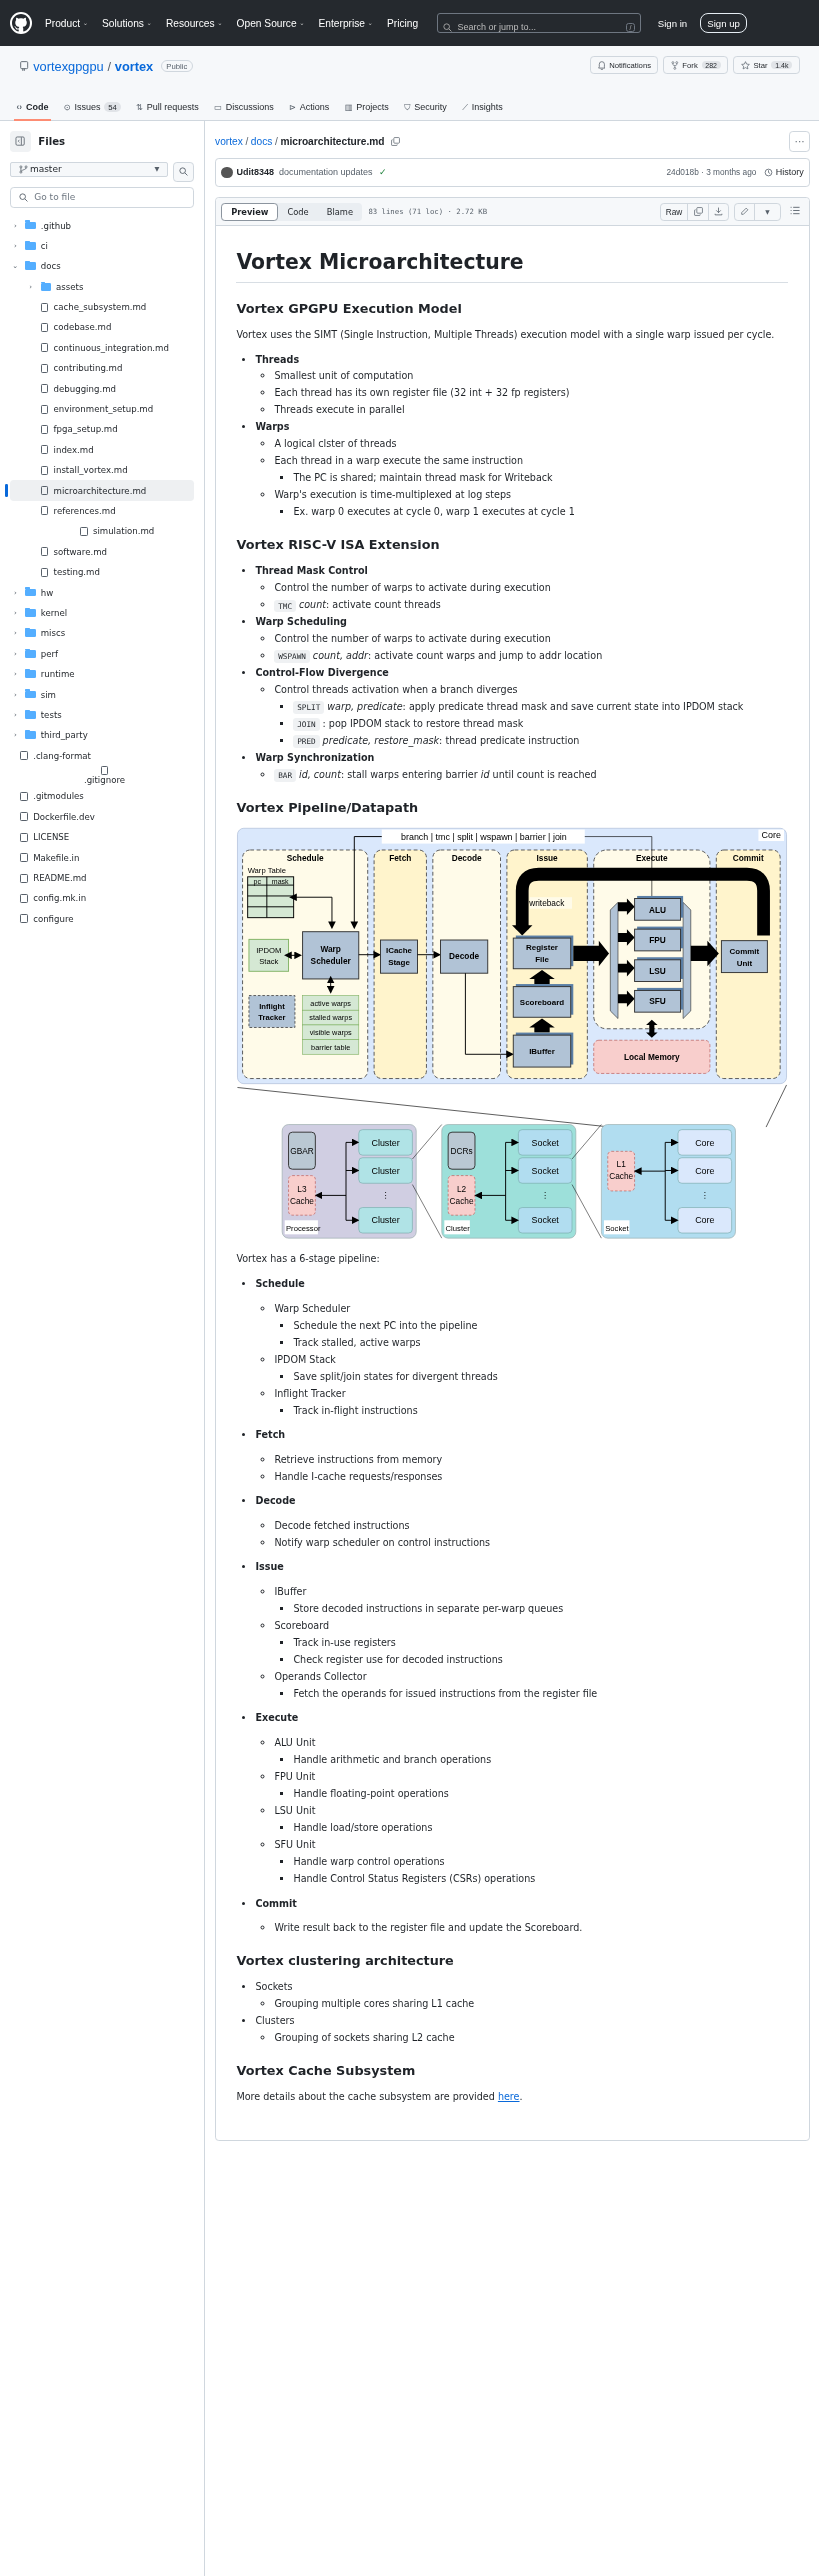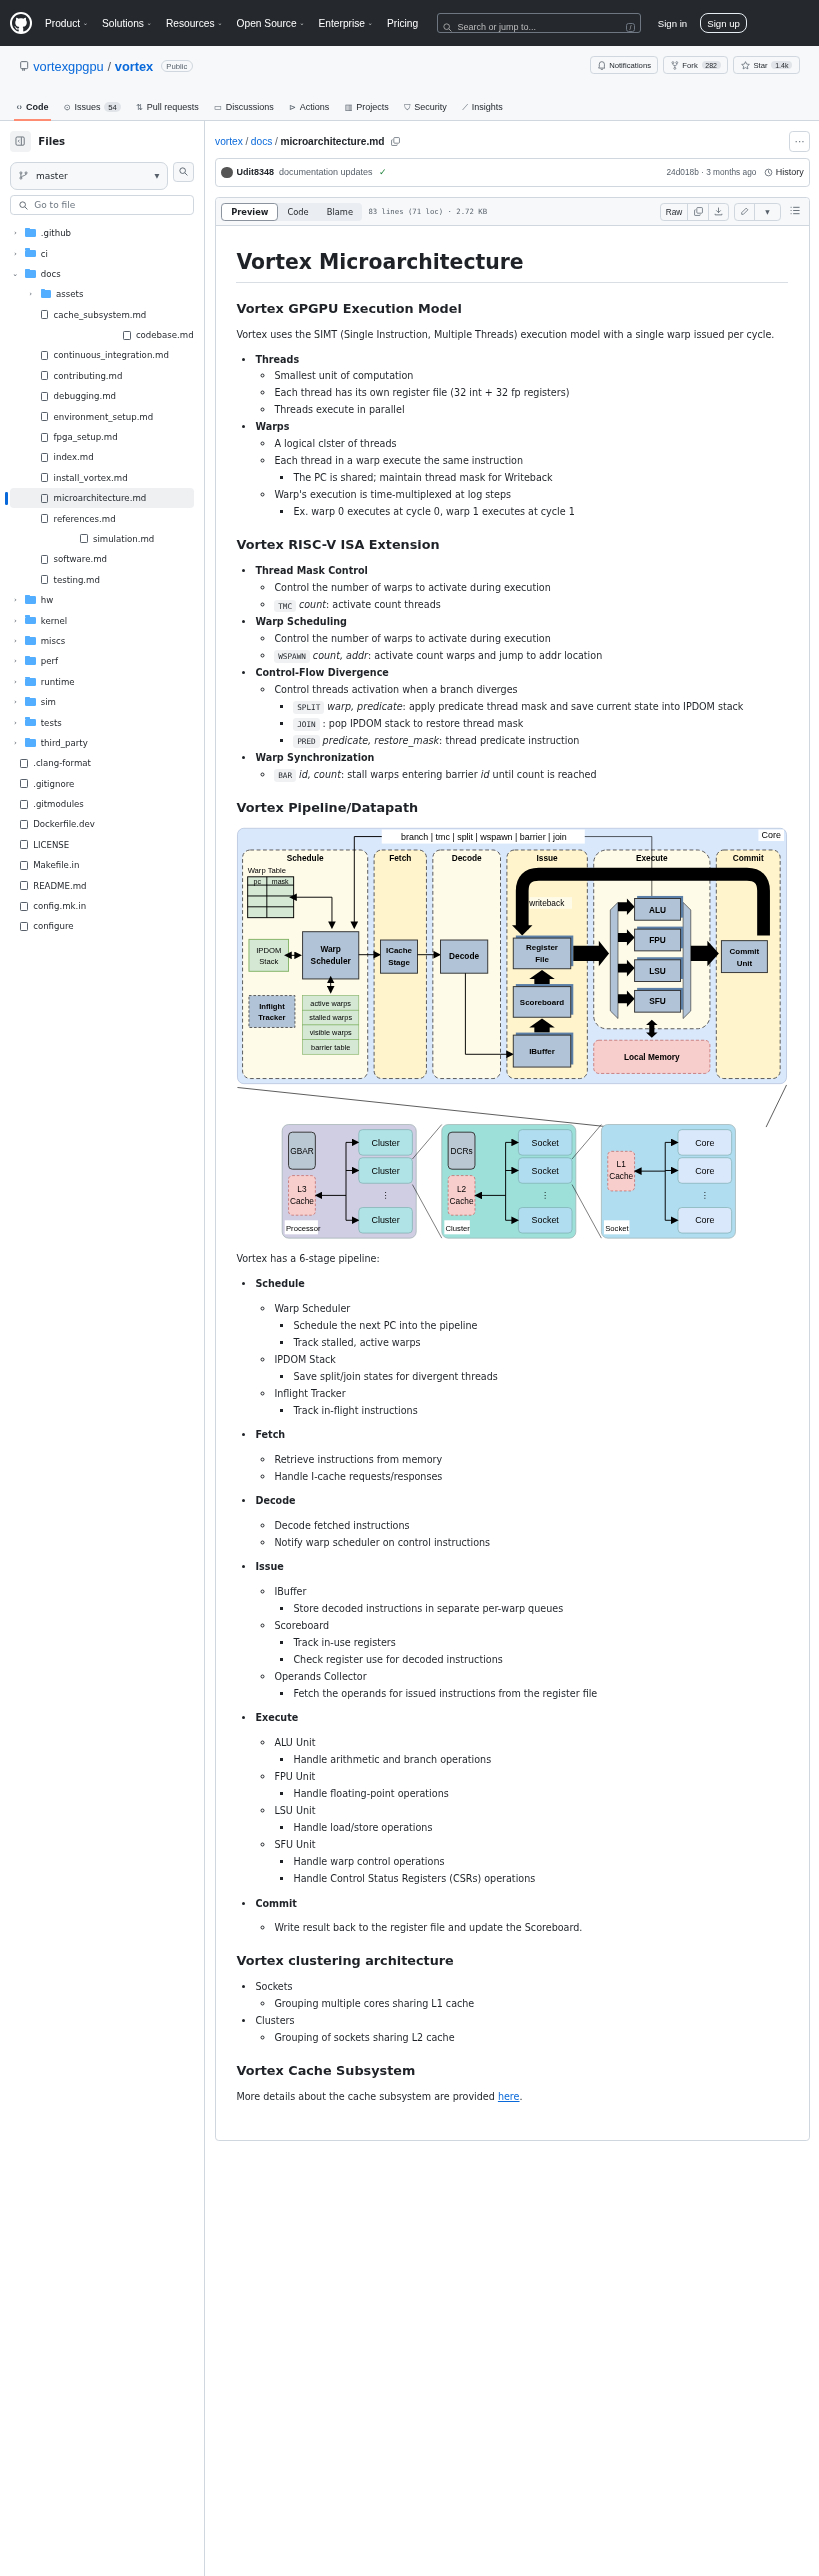--- a/index.html
+++ b/index.html
@@ -31,21 +31,21 @@
 .tab.active:after{content:"";position:absolute;left:3.8px;right:3.8px;bottom:-0.6px;height:1.3px;background:#fd8c73}
 .tab .cnt{background:#e1e4e8;border-radius:6.4px;padding:0.6px 3.8px;font-size:7.7px}
 .tab .ic{font-size:8.3px;color:#57606a}
 
 .layout{display:flex}
 .sidebar{width:205px;border-right:0.6px solid #d0d7de;min-height:2455px;padding:10.2px 10.2px 0 10.2px}
 .side-top{display:flex;align-items:center;gap:7.7px;margin-bottom:10.2px}
 .collapse-btn{width:20.4px;height:20.4px;border-radius:3.8px;background:#f0f2f4;display:flex;align-items:center;justify-content:center}
 .files-title{font-weight:bold;font-size:10.2px}
 .branchrow{display:flex;gap:5.1px;margin-bottom:5.1px}
-.branch{flex:1;height:28px;border:0.6px solid #d0d7de;border-radius:7px;background:#f6f8fa;display:flex;align-items:center;padding:0 7.7px;gap:8px;font-size:9px}
+.branch{flex:1;height:15px;border:0.6px solid #d0d7de;border-radius:2px;background:#f6f8fa;display:flex;align-items:center;padding:0 7.7px;gap:2px;font-size:9px}
 .branch .caret{margin-left:auto;font-size:6.4px;color:#57606a}
 .sbtn{width:20.4px;height:20.4px;border:0.6px solid #d0d7de;border-radius:3.8px;background:#f6f8fa;display:flex;align-items:center;justify-content:center}
 .gotofile{height:20.4px;border:0.6px solid #d0d7de;border-radius:3.8px;display:flex;align-items:center;padding:0 7.7px;gap:6.4px;color:#6e7781;font-size:9px;margin-bottom:7.7px}
 .tree{list-style:none;position:relative}
 .tree li{height:20.4px;display:flex;align-items:center;font-size:8.6px;color:#1f2328;position:relative;border-radius:3.8px}
 .tree .chev{width:10.2px;color:#57606a;font-size:7px;text-align:center}
 .tree .folder{width:10.2px;height:7.7px;background:#54aeff;border-radius:1.3px;margin:0 5.1px 0 5.1px;position:relative}
 .tree .folder:before{content:"";position:absolute;left:0;top:-1.3px;width:4.5px;height:1.9px;background:#54aeff;border-radius:0.6px 0.6px 0 0}
 .tree .file{width:7.7px;height:9px;border:0.8px solid #57606a;border-radius:1.3px;margin:0 5.1px 0 5.1px}
 .tree li.selected{background:#eef0f2}
@@ -265,21 +265,21 @@
         </li>
         <li style="padding-left: 15.3px;">
           <span class="chev">›</span>
           <span class="folder"></span>
           <span>assets</span>
         </li>
         <li style="padding-left: 25.5px;">
           <span class="file"></span>
           <span>cache_subsystem.md</span>
         </li>
-        <li style="padding-left: 25.5px; justify-content: flex-end;">
+        <li style="padding-left: 25.5px;">
           <span class="file"></span>
           <span>codebase.md</span>
         </li>
         <li style="padding-left: 25.5px;">
           <span class="file"></span>
           <span>continuous_integration.md</span>
         </li>
         <li style="padding-left: 25.5px;">
           <span class="file"></span>
           <span>contributing.md</span>
@@ -361,21 +361,21 @@
         </li>
         <li>
           <span class="chev">›</span>
           <span class="folder"></span>
           <span>third_party</span>
         </li>
         <li style="padding-left: 5.1px;">
           <span class="file"></span>
           <span>.clang-format</span>
         </li>
-        <li style="padding-left: 5.1px;">
+        <li style="padding-left: 5.1px; flex-direction: column;">
           <span class="file"></span>
           <span>.gitignore</span>
         </li>
         <li style="padding-left: 5.1px;">
           <span class="file"></span>
           <span>.gitmodules</span>
         </li>
         <li style="padding-left: 5.1px;">
           <span class="file"></span>
           <span>Dockerfile.dev</span>

